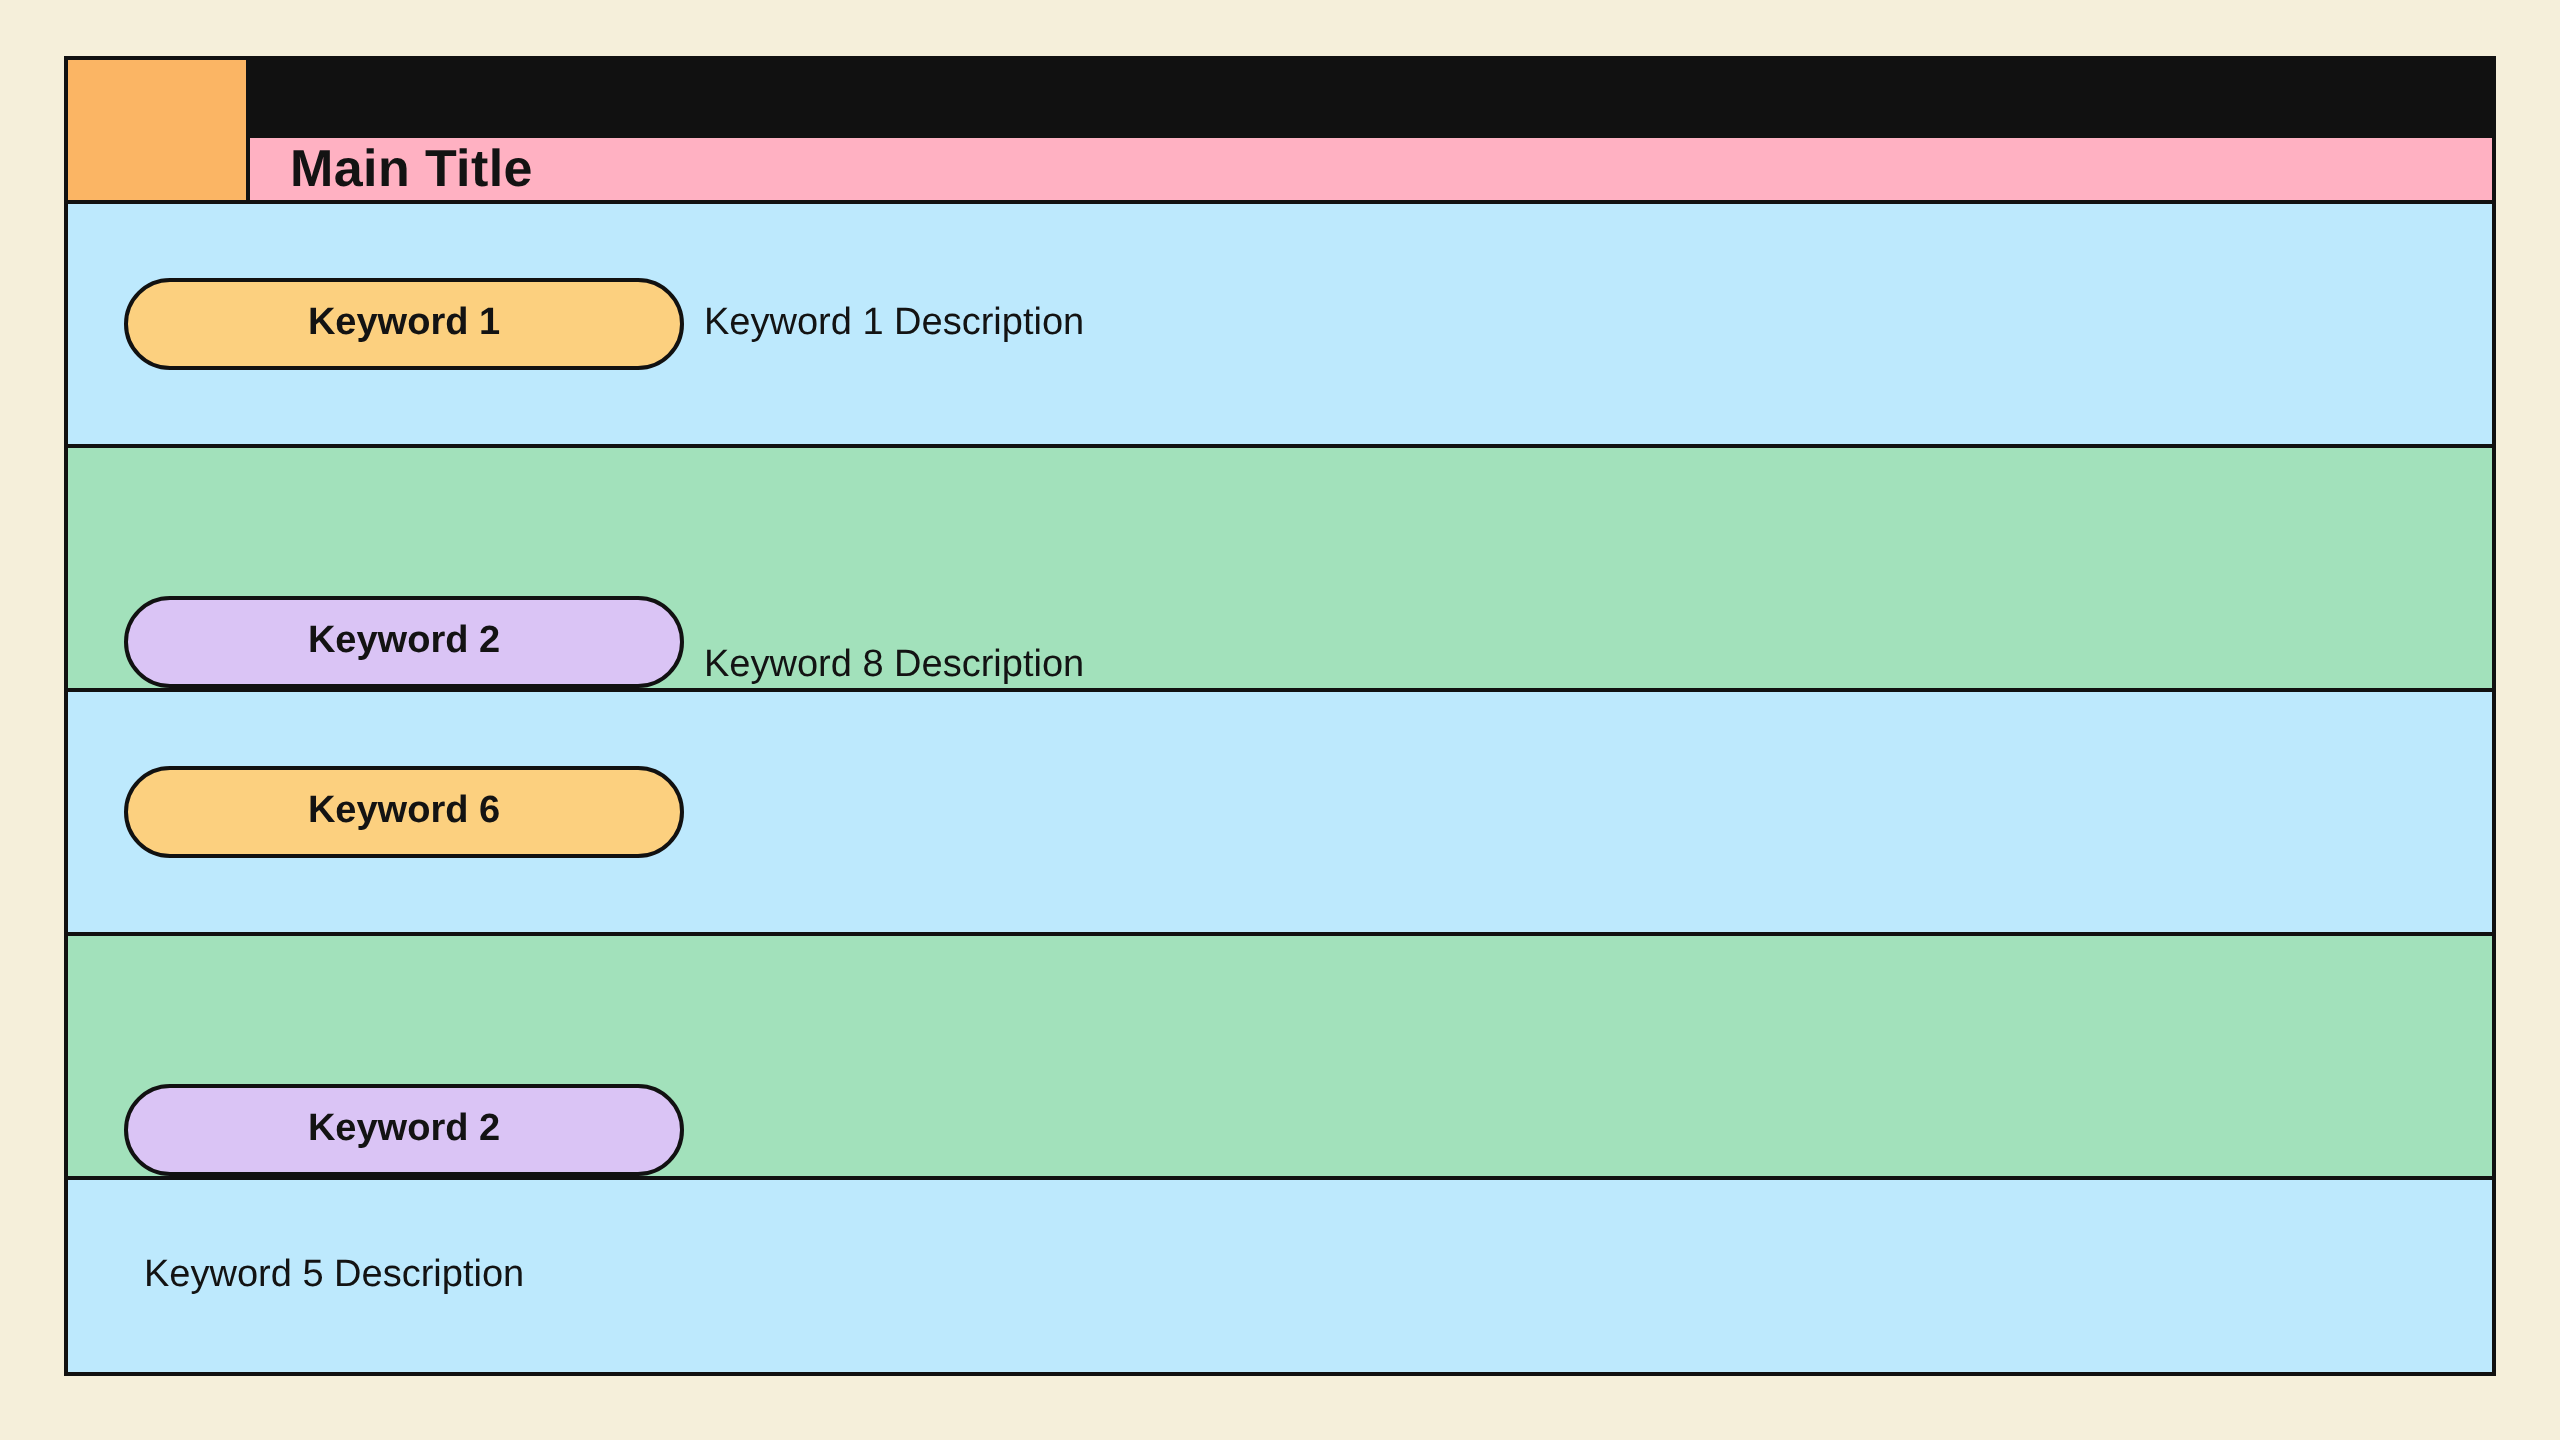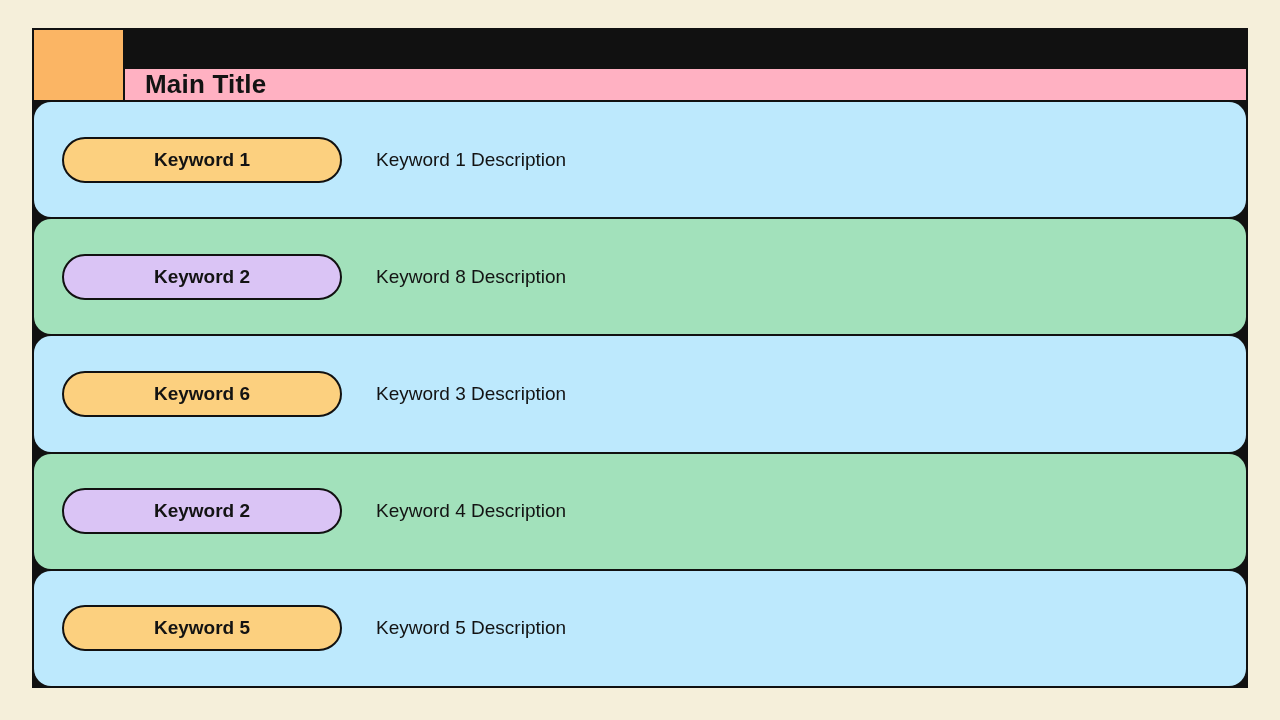--- a/index.html
+++ b/index.html
@@ -46,41 +46,40 @@
     font-weight: bold;
     color: var(--text, #111);
     letter-spacing: 0.2px;
   }
   .row {
     flex: 1 1 auto;
     margin-top: 2px;
     display: flex;
     align-items: center;
     padding-left: 28px;
-    border-radius: 17px;
   }
   .row--blue  { background: var(--row-blue,  #BDE9FD); }
-  .row--green { background: var(--row-green, #A2E1BB); }
+  .row--green { background: var(--row-green, #A2E1BB); align-items: flex-end; }
   .pill {
     width: 280px;
     height: 46px;
     border: 2px solid var(--border, #111);
     border-radius: 24px;
     display: flex;
     align-items: center;
     justify-content: center;
     font-size: 19px;
     font-weight: bold;
     color: var(--text, #111);
     flex: 0 0 auto;
   }
   .pill--yellow { background: var(--pill-yellow, #FCD07F); }
   .pill--purple { background: var(--pill-purple, #DAC4F5); }
   .desc {
-    margin-left: 34px;
+    margin-left: 10px;
     font-size: 19px;
     color: var(--text, #111);
   }
 </style>
 </head>
 <body>
 
 <div class="canvas">
   <div class="frame">
 
@@ -102,31 +101,26 @@
       <div class="pill pill--purple">
         <span>Keyword 2</span>
       </div>
       <span class="desc">Keyword 8 Description</span>
     </div>
 
     <div class="row row--blue">
       <div class="pill pill--yellow">
         <span>Keyword 6</span>
       </div>
-      <span class="desc">Keyword 3 Description</span>
     </div>
 
     <div class="row row--green">
       <div class="pill pill--purple">
         <span>Keyword 2</span>
       </div>
-      <span class="desc">Keyword 4 Description</span>
     </div>
 
     <div class="row row--blue">
-      <div class="pill pill--yellow">
-        <span>Keyword 5</span>
-      </div>
       <span class="desc">Keyword 5 Description</span>
     </div>
 
   </div>
 </div>
 
 </body></html>

